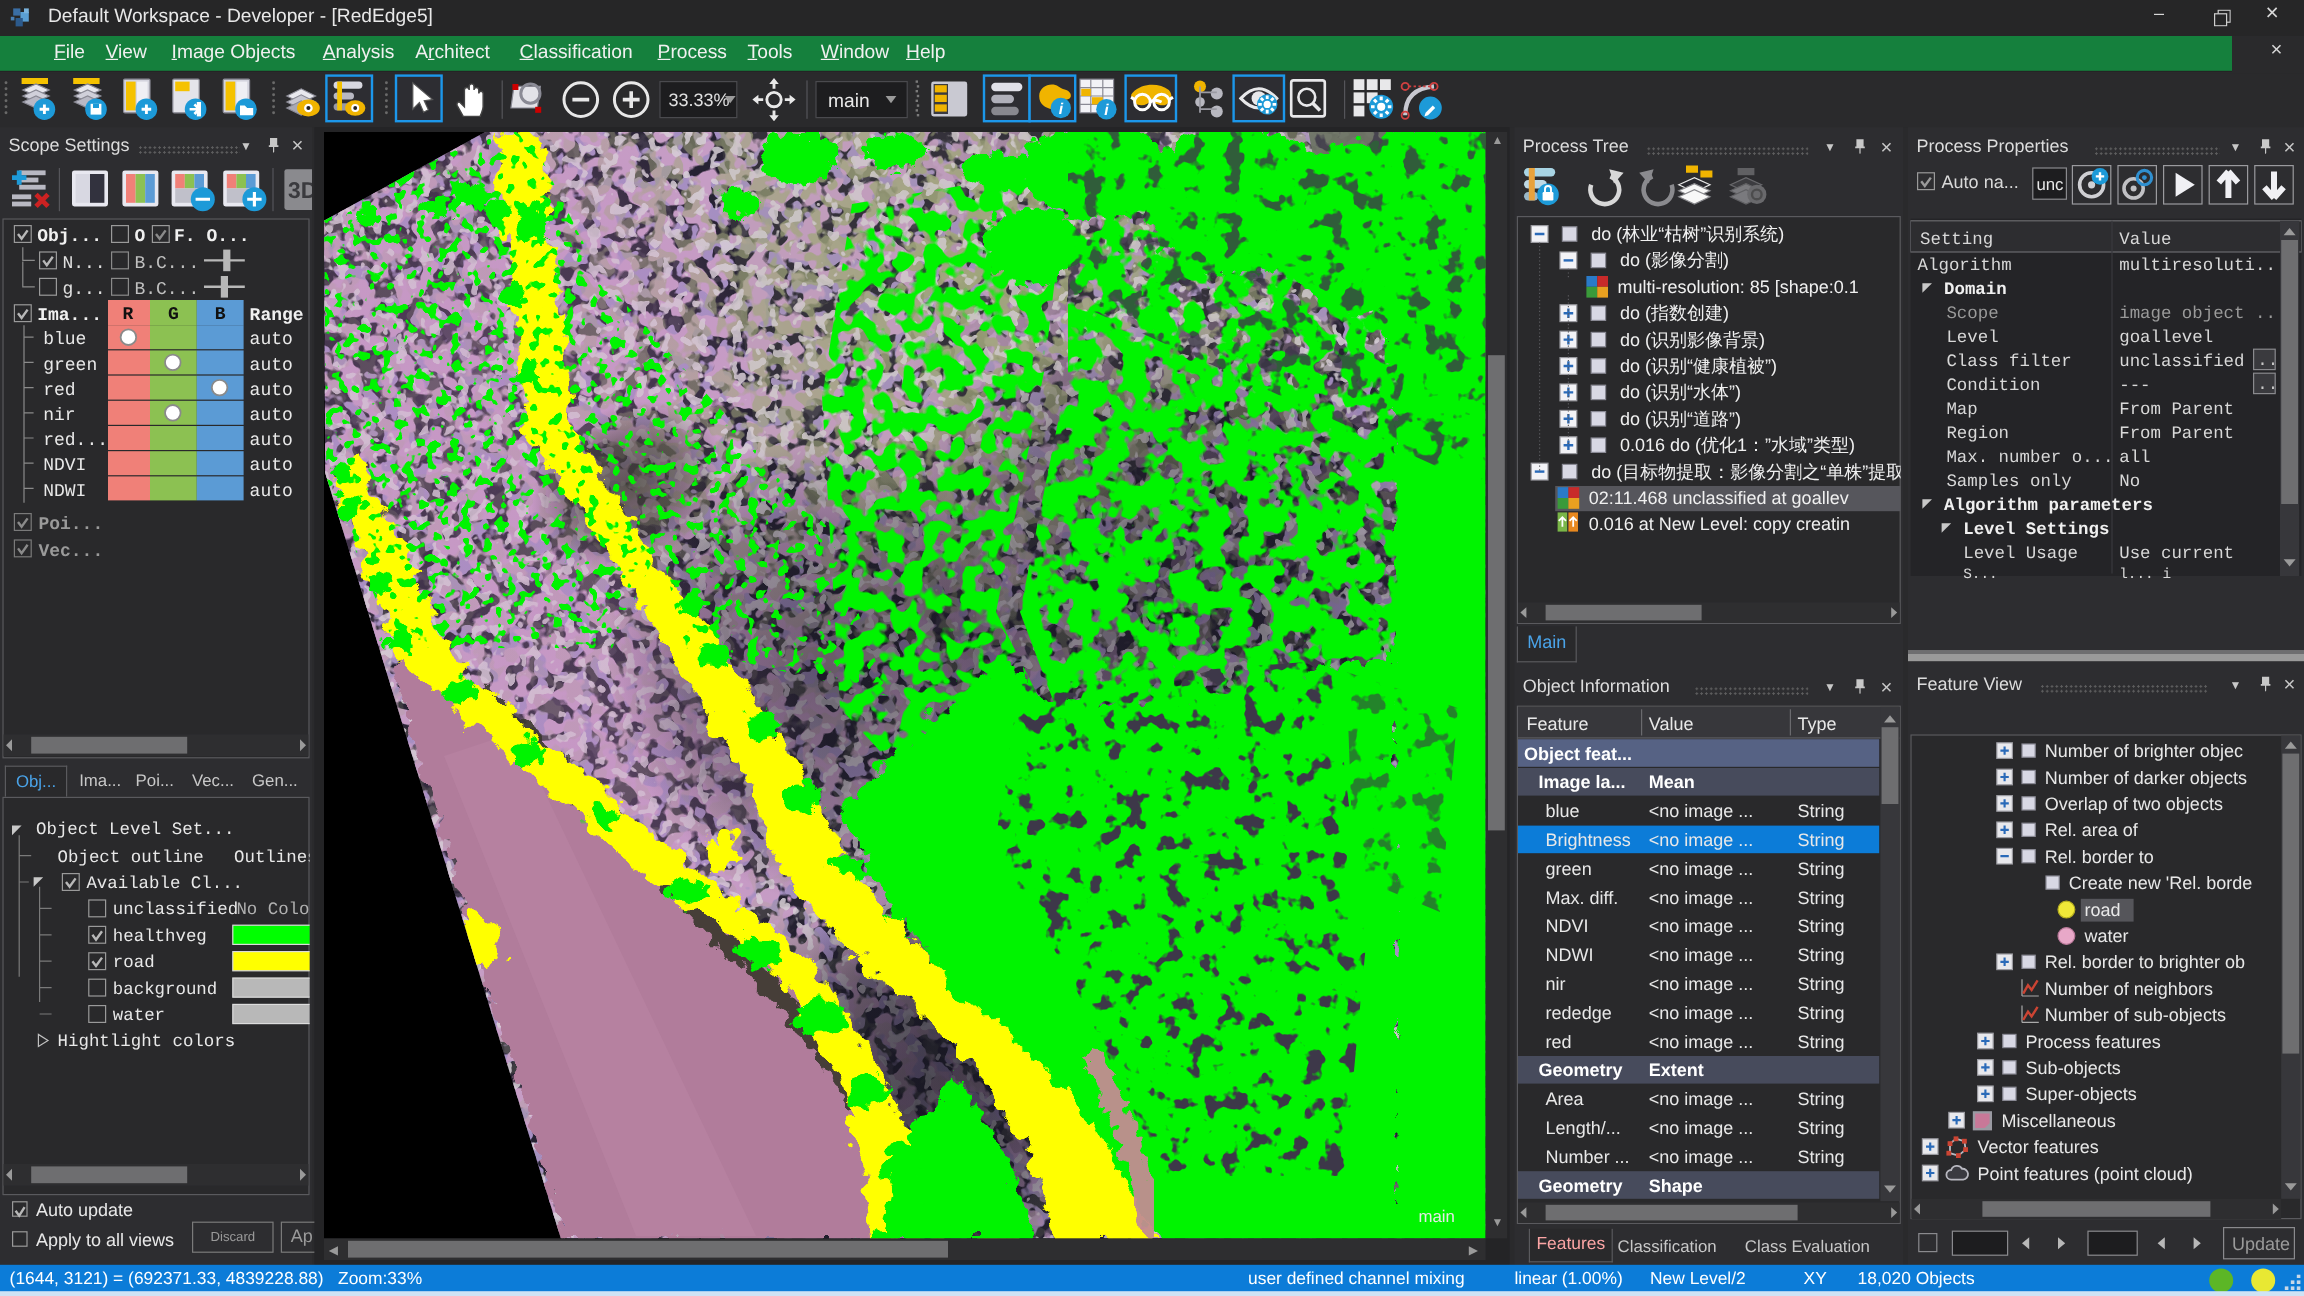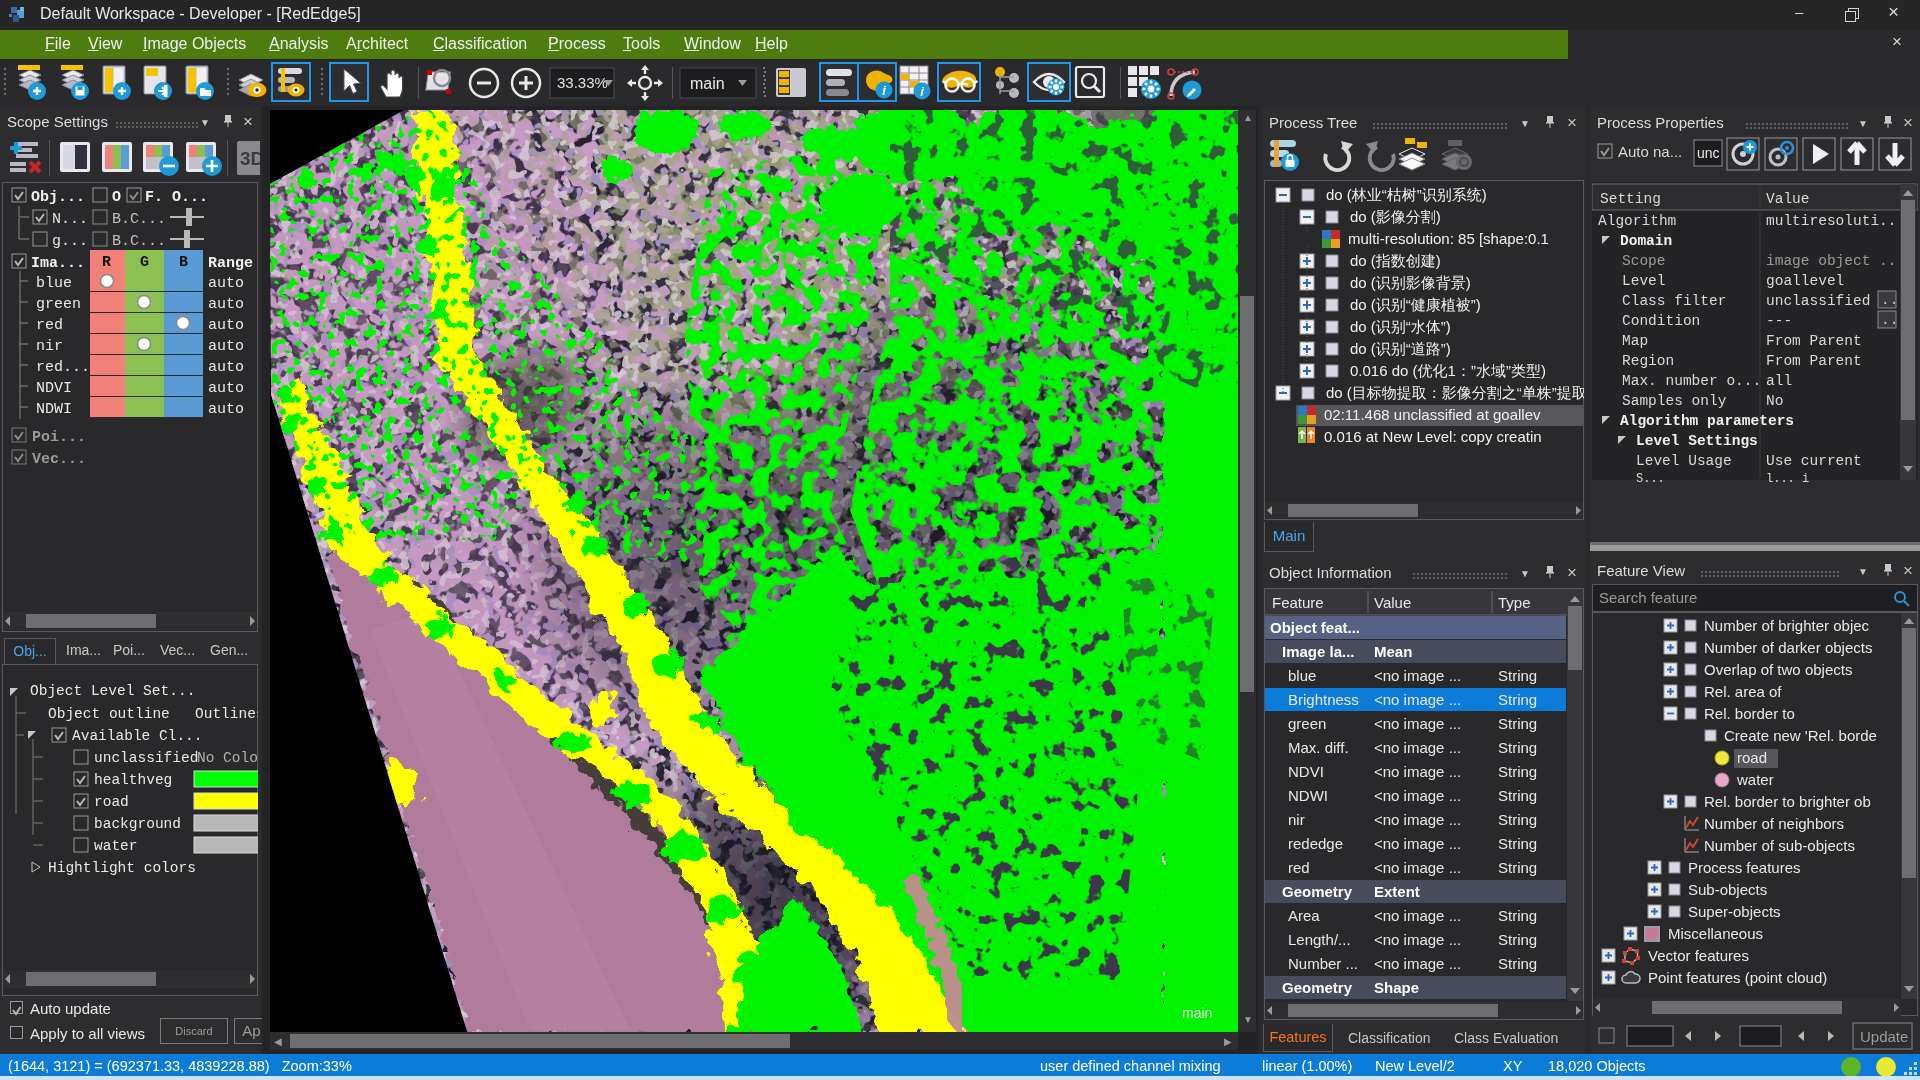--- a/index.html
+++ b/index.html
@@ -1,21 +1,21 @@
 <!DOCTYPE html>
 <html><head>
 <meta charset="utf-8">
 <style>
   * { margin:0; padding:0; box-sizing:border-box; }
   html,body { width:1920px; height:1080px; overflow:hidden; background:#2a2a2c;
     font-family:"Liberation Sans", sans-serif; }
   .abs { position:absolute; }
   #titlebar { position:absolute; left:0; top:0; width:1920px; height:30px; background:#262627;
     color:#e8e8e8; font-size:16px; }
-  #menubar { position:absolute; left:0; top:30px; width:1568px; height:30px; background:#4d7c0f;
+  #menubar { position:absolute; left:0; top:30px; width:1860px; height:30px; background:#15803d;
     color:#f0f0f0; font-size:16px; border-bottom:1px solid #242425;}
   .menuitem { position:absolute; top:5px; }
   #toolbar { position:absolute; left:0; top:61px; width:1920px; height:45px; background:#2a2a2c; }
   #statusbar { position:absolute; left:0; top:1054px; width:1920px; height:26px; background:#0c7cd8;
     color:#fff; font-size:14.5px; }
   #statusbar .t { position:absolute; top:4px; white-space:pre; }
   #bottomline { position:absolute; left:0; top:1076px; width:1920px; height:4px; background:#cfe3f5; z-index:50; }
   .panel-h { color:#dcdcdc; font-size:15px; position:absolute; }
   .dots { position:absolute; height:8px;
     background-image:radial-gradient(circle, #6a6a6a 1px, transparent 1.1px);
@@ -1133,21 +1133,21 @@
 
       <g transform="translate(0,414)">
         <rect x="1" y="0" width="318" height="17" fill="#2e2e30"></rect>
         <path d="M8 4 l-5 4.5 5 4.5 z" fill="#9a9a9a"></path>
         <rect x="24" y="2" width="210" height="13" fill="#6e6e70"></rect>
         <path d="M312 4 l5 4.5 -5 4.5 z" fill="#9a9a9a"></path>
       </g>
     </svg>
   </div>
   <div id="oi-tabs" class="abs" style="left:0;top:918px;width:324px;height:30px;font-size:14.5px">
-    <div class="abs" style="left:1px;top:0px;width:70px;height:28px;background:#29292b;border:1px solid #5a5a5e;border-top:none;color:#f97316;text-align:center;padding-top:5px">Features</div>
+    <div class="abs" style="left:12px;top:0px;width:70px;height:28px;background:#29292b;border:1px solid #5a5a5e;border-top:none;color:#fca5a5;text-align:center;padding-top:5px">Features</div>
     <span class="tab" style="left:86px;top:6px">Classification</span>
     <span class="tab" style="left:192px;top:6px">Class Evaluation</span>
   </div>
 </div>
 
 <div id="dockB" class="abs" style="left:1590px;top:106px;width:330px;height:948px;background:#2d2d30">
   <span class="panel-h" style="left:7px;top:8px">Process Properties</span>
   <div class="dots" style="left:155px;top:16px;width:105px"></div>
   <span class="sb-arrow" style="left:268px;top:12px;color:#c8c8c8">▼</span>
   <svg class="abs" style="left:292px;top:9px" width="12" height="14" viewBox="0 0 12 14">
@@ -1273,27 +1273,20 @@
   </div>
   <div class="abs" style="left:0px;top:436px;width:330px;height:9px;background:#9a9a9a;border-top:3px solid #6e6e70"></div>
 
   <span class="panel-h" style="left:7px;top:456px">Feature View</span>
   <div class="dots" style="left:110px;top:464px;width:140px"></div>
   <span class="sb-arrow" style="left:268px;top:460px;color:#c8c8c8">▼</span>
   <svg class="abs" style="left:292px;top:457px" width="12" height="14" viewBox="0 0 12 14">
       <path d="M3 1 h6 v6 h1 v1.5 h-3.5 v4 l-0.5 1 -0.5 -1 v-4 H2 V7 h1 z" fill="#c8c8c8"></path>
     </svg>
   <span class="abs" style="left:313px;top:455px;color:#c8c8c8;font-size:17px">×</span>
-  <div class="abs" style="left:2px;top:478px;width:326px;height:28px;background:#1f1f21;border:1px solid #5a5a5e">
-    <span class="abs" style="left:6px;top:4px;color:#9a9a9a;font-size:15px">Search feature</span>
-    <svg class="abs" style="left:300px;top:5px" width="17" height="17" viewBox="0 0 17 17">
-      <circle cx="7" cy="7" r="5" fill="none" stroke="#2f8fd0" stroke-width="2"></circle>
-      <line x1="11" y1="11" x2="16" y2="16" stroke="#2f8fd0" stroke-width="2"></line>
-    </svg>
-  </div>
   <div class="content-box" style="left:2px;top:506px;width:326px;height:404px"></div>
   <div id="fv-tree" class="abs" style="left:2px;top:506px;width:326px;height:404px;overflow:hidden">
     <svg width="326" height="404" viewBox="0 0 326 404" font-size="15" font-family="Liberation Sans, sans-serif">
       <defs>
         <g id="fexpp">
             <rect x="0" y="0" width="13" height="13" fill="#e8e8ec" stroke="#9a9aa0"></rect>
             <path d="M3 6.5 h7 M6.5 3 v7" stroke="#2a6ab8" stroke-width="1.8"></path>
           </g>
         <g id="fexpm">
             <rect x="0" y="0" width="13" height="13" fill="#e8e8ec" stroke="#9a9aa0"></rect>

